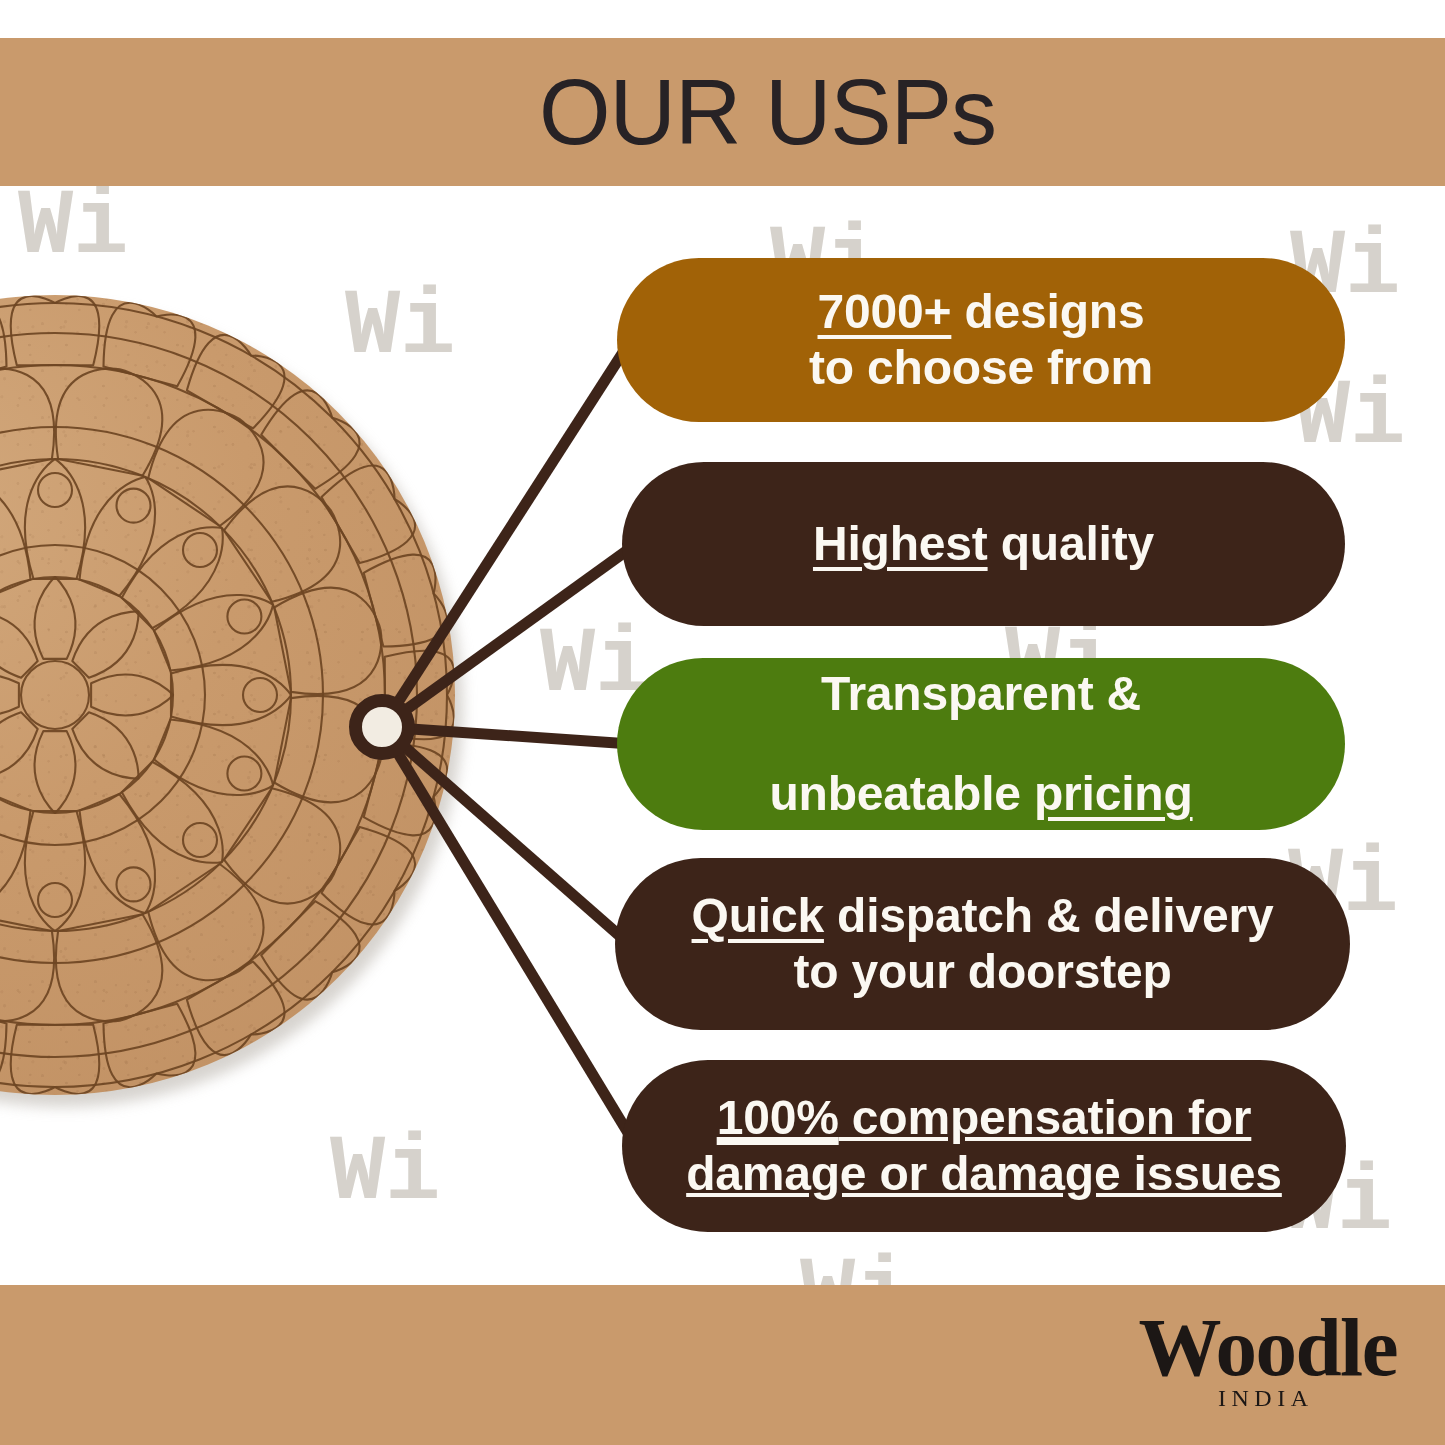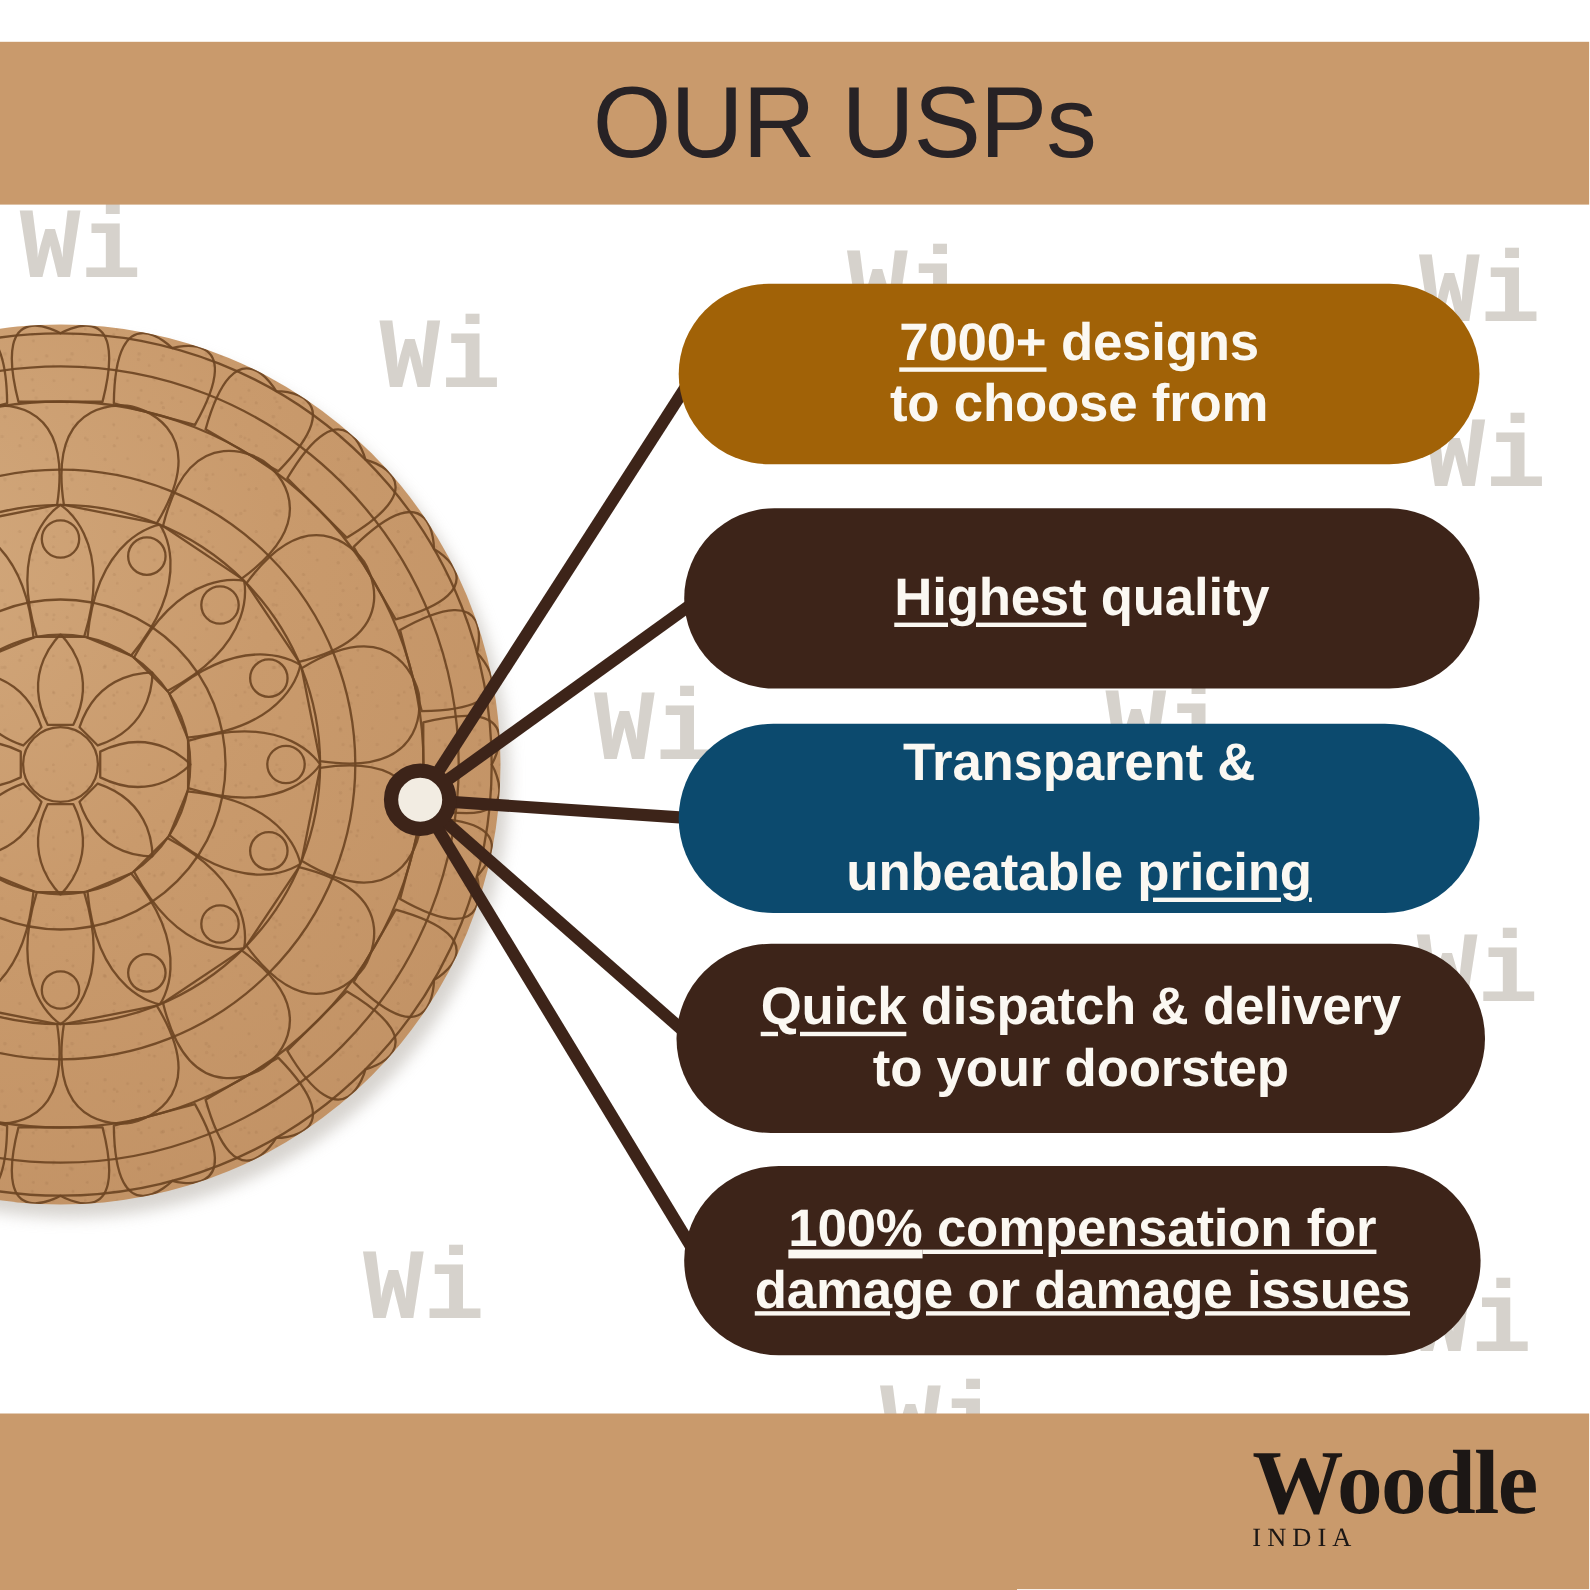--- a/index.html
+++ b/index.html
@@ -53,21 +53,21 @@
   .band{position:absolute;left:0;width:1445px;background:#c99a6c;z-index:9;}
   #header-band{top:38px;height:148px;}
   #footer-band{top:1285px;height:160px;}
 
   #page-title{position:absolute;left:0;top:38px;width:1445px;height:148px;z-index:10;
       display:flex;align-items:center;justify-content:center;
       font-weight:400;font-size:92px;color:#272225;letter-spacing:-1px;padding-left:45px;}
 
   
   .logo{position:absolute;z-index:10;right:48px;top:1308px;
-      display:flex;flex-direction:column;align-items:flex-start;color:#1c1715;}
+      display:flex;flex-direction:column;align-items:center;color:#1c1715;}
   .logo-word{font-family:"Liberation Serif",serif;font-weight:700;font-size:83px;
       line-height:.95;letter-spacing:-1.5px;}
   .logo-sub{font-family:"Liberation Serif",serif;font-weight:400;font-size:24px;
       letter-spacing:5.5px;margin-top:-2px;margin-right:4px;}
 </style>
 </head>
 <body>
 
 <div id="stage">
 
@@ -197,21 +197,21 @@
   <div class="hub" style="left: 349px; top: 694px; width: 66px; height: 66px; background: rgb(242, 236, 226); border-color: rgb(61, 36, 25);"></div>
 
   <div id="pill-container">
       <div class="pill" style="left: 617px; top: 258px; width: 728px; height: 164px; background: #a16207; color: rgb(251, 248, 242); font-size: 48px; line-height: 56.16px;">
         <div class="ln"><span class="ul">7000+</span><span> designs</span></div>
         <div class="ln"><span>to choose from</span></div>
       </div>
       <div class="pill" style="left: 622px; top: 462px; width: 723px; height: 164px; background: rgb(61, 36, 25); color: rgb(251, 248, 242); font-size: 48px; line-height: 56.16px;">
         <div class="ln"><span class="ul">Highest</span><span> quality</span></div>
       </div>
-      <div class="pill" style="left: 617px; top: 658px; width: 728px; height: 172px; background: #0c4a6e; color: rgb(251, 248, 242); font-size: 48px; line-height: 56.16px; gap: 44px;">
+      <div class="pill" style="left: 617px; top: 658px; width: 728px; height: 172px; background: #4d7c0f; color: rgb(251, 248, 242); font-size: 48px; line-height: 56.16px; gap: 44px;">
         <div class="ln"><span>Transparent &amp;</span></div>
         <div class="ln"><span>unbeatable </span><span class="ul">pricing</span></div>
       </div>
       <div class="pill" style="left: 615px; top: 858px; width: 735px; height: 172px; background: rgb(61, 36, 25); color: rgb(251, 248, 242); font-size: 48px; line-height: 56.16px;">
         <div class="ln"><span class="ul">Quick</span><span> dispatch &amp; delivery</span></div>
         <div class="ln"><span>to your doorstep</span></div>
       </div>
       <div class="pill" style="left: 622px; top: 1060px; width: 724px; height: 172px; background: rgb(61, 36, 25); color: rgb(251, 248, 242); font-size: 48px; line-height: 56.16px; text-decoration: underline;">
         <div class="ln"><span class="ul">100%</span><span> compensation for</span></div>
         <div class="ln"><span>damage or damage issues</span></div>

